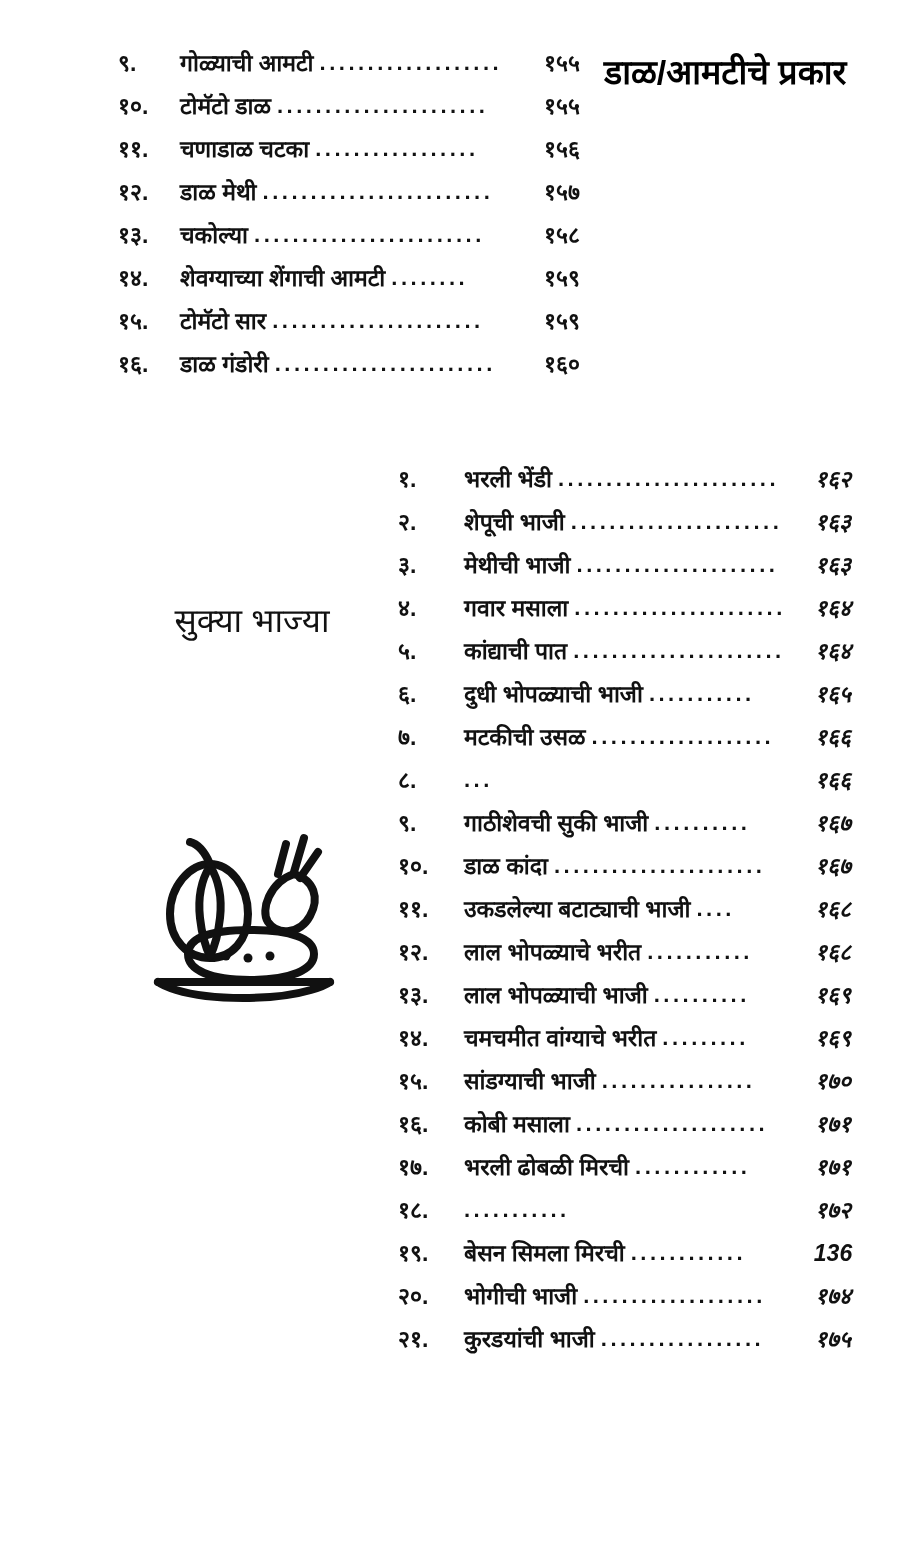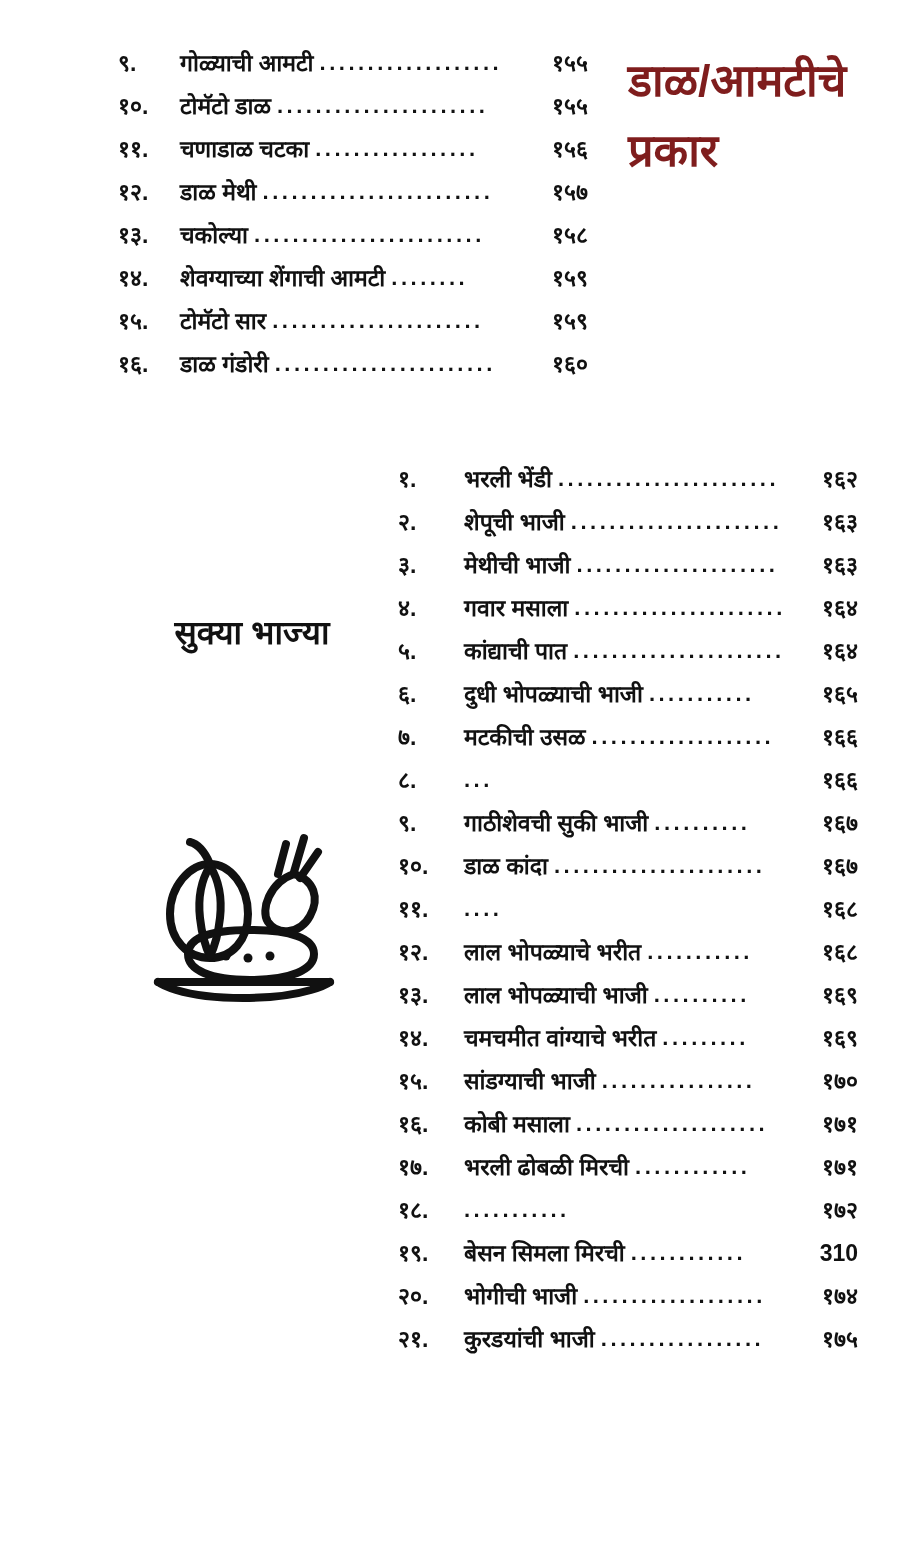--- a/index.html
+++ b/index.html
@@ -19,27 +19,27 @@
   
   .section-one {
     position: absolute;
     top: 46px;
     left: 0;
     width: 902px;
     height: 360px;
   }
   .section-one-heading {
     position: absolute;
-    left: 628px;
+    left: 604px;
     top: 0;
     width: 250px;
-    font-size: 45px;
+    font-size: 34px;
     font-weight: 700;
     line-height: 1.55;
-    color: #7f1d1d;
+    color: #000000;
     letter-spacing: 0px;
   }
   .toc-list-one {
     position: absolute;
     left: 118px;
     top: 0;
     width: 470px;
   }
 
   
@@ -67,38 +67,38 @@
     white-space: nowrap;
     letter-spacing: 3.5px;
     font-weight: 700;
     font-size: 22px;
     position: relative;
     top: -1px;
   }
   .toc-page {
     flex: 0 0 auto;
     padding-left: 8px;
-    text-align: right;
+    text-align: center;
     min-width: 52px;
   }
 
   
   .section-two {
     position: absolute;
     top: 462px;
     left: 0;
     width: 902px;
   }
   .section-two-heading {
     position: absolute;
     left: 122px;
-    top: 148px;
+    top: 136px;
     width: 260px;
     font-size: 33px;
-    font-weight: 700;
+    font-weight: 400;
     text-align: center;
     line-height: 1.4;
   }
   .veg-icon {
     position: absolute;
     left: 118px;
     top: 340px;
     width: 250px;
     height: 215px;
   }
@@ -112,20 +112,21 @@
     margin-bottom: 11px;
     font-size: 23px;
   }
   .toc-list-two .toc-num {
     width: 66px;
     flex: 0 0 66px;
     text-align: left;
   }
   .toc-list-two .toc-page {
     min-width: 50px;
+    font-style: italic;
   }
 </style>
 </head>
 <body>
 
 <div class="section-one">
   <div class="section-one-heading">डाळ/आमटीचे प्रकार</div>
   <div class="toc-list-one">
       <div class="toc-row">
         <span class="toc-num">९.</span>
@@ -261,20 +262,21 @@
         <span class="toc-page">१६७</span>
       </div>
       <div class="toc-row">
         <span class="toc-num">१०.</span>
         <span class="toc-title">डाळ कांदा</span>
         <span class="toc-dots">......................</span>
         <span class="toc-page">१६७</span>
       </div>
       <div class="toc-row">
         <span class="toc-num">११.</span>
+        <span class="toc-title">उकडलेल्या बटाट्याची भाजी</span>
         <span class="toc-dots">....</span>
         <span class="toc-page">१६८</span>
       </div>
       <div class="toc-row">
         <span class="toc-num">१२.</span>
         <span class="toc-title">लाल भोपळ्याचे भरीत</span>
         <span class="toc-dots">...........</span>
         <span class="toc-page">१६८</span>
       </div>
       <div class="toc-row">
@@ -309,21 +311,21 @@
       </div>
       <div class="toc-row">
         <span class="toc-num">१८.</span>
         <span class="toc-dots">...........</span>
         <span class="toc-page">१७२</span>
       </div>
       <div class="toc-row">
         <span class="toc-num">१९.</span>
         <span class="toc-title">बेसन सिमला मिरची</span>
         <span class="toc-dots">............</span>
-        <span class="toc-page">310</span>
+        <span class="toc-page">136</span>
       </div>
       <div class="toc-row">
         <span class="toc-num">२०.</span>
         <span class="toc-title">भोगीची भाजी</span>
         <span class="toc-dots">...................</span>
         <span class="toc-page">१७४</span>
       </div>
       <div class="toc-row">
         <span class="toc-num">२१.</span>
         <span class="toc-title">कुरडयांची भाजी</span>

